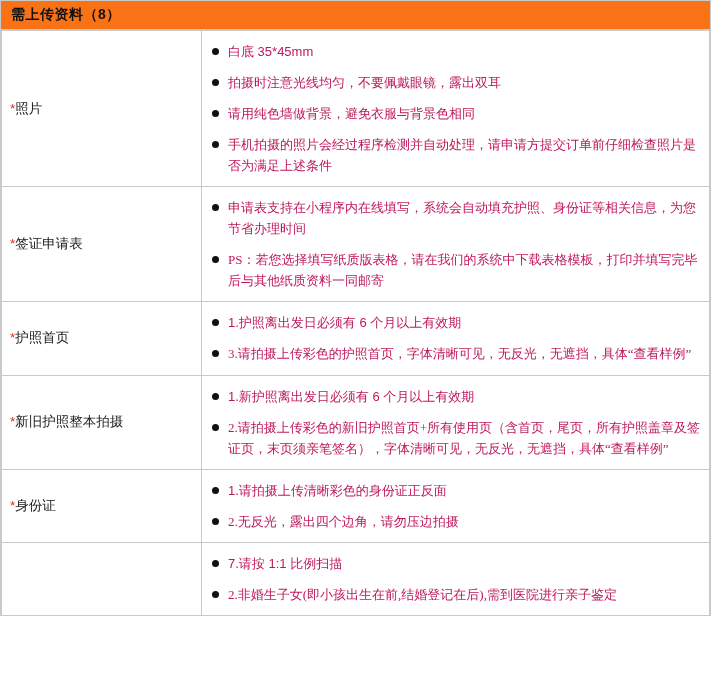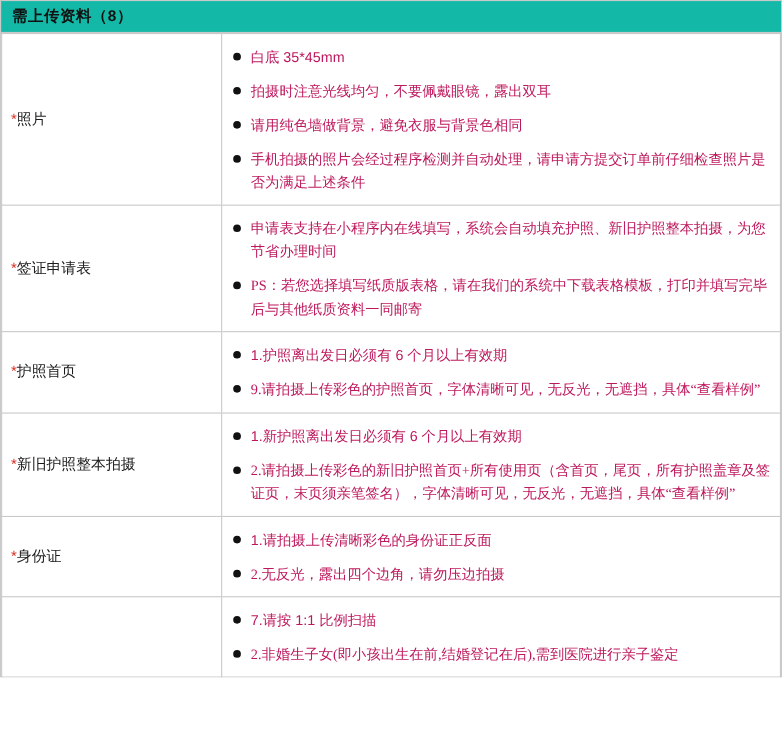--- a/index.html
+++ b/index.html
@@ -20,21 +20,21 @@
     border-top: none;
     border-bottom: none;
   }
   .header-bar {
     height: 30px;
     border-top: 1px solid #c9c9c9;
     border-bottom: 1px solid #c9c9c9;
     display: flex;
     align-items: center;
     padding-left: 10px;
-    background: #14b8a6;
+    background: #f97316;
   }
   .header-title {
     font-size: 14px;
     font-weight: bold;
     color: #111111;
     letter-spacing: 0.5px;
   }
   table.req-table {
     width: 100%;
     border-collapse: collapse;
@@ -109,34 +109,34 @@
           </ul>
         </td>
       </tr>
 
       <tr>
         <td class="label-cell">
           <span class="star">*</span><span>签证申请表</span>
         </td>
         <td class="content-cell">
           <ul class="items">
-            <li>申请表支持在小程序内在线填写，系统会自动填充护照、新旧护照整本拍摄，为您节省办理时间</li>
+            <li>申请表支持在小程序内在线填写，系统会自动填充护照、身份证等相关信息，为您节省办理时间</li>
             <li>PS：若您选择填写纸质版表格，请在我们的系统中下载表格模板，打印并填写完毕后与其他纸质资料一同邮寄</li>
           </ul>
         </td>
       </tr>
 
       <tr>
         <td class="label-cell">
           <span class="star">*</span><span>护照首页</span>
         </td>
         <td class="content-cell">
           <ul class="items">
             <li>1.护照离出发日必须有 6 个月以上有效期</li>
-            <li>9.请拍摄上传彩色的护照首页，字体清晰可见，无反光，无遮挡，具体“查看样例”</li>
+            <li>3.请拍摄上传彩色的护照首页，字体清晰可见，无反光，无遮挡，具体“查看样例”</li>
           </ul>
         </td>
       </tr>
 
       <tr>
         <td class="label-cell">
           <span class="star">*</span><span>新旧护照整本拍摄</span>
         </td>
         <td class="content-cell">
           <ul class="items">

